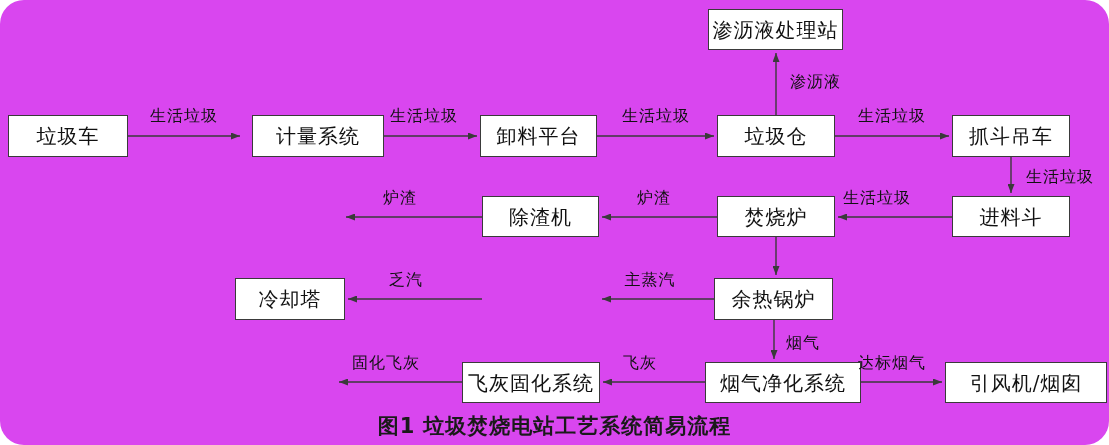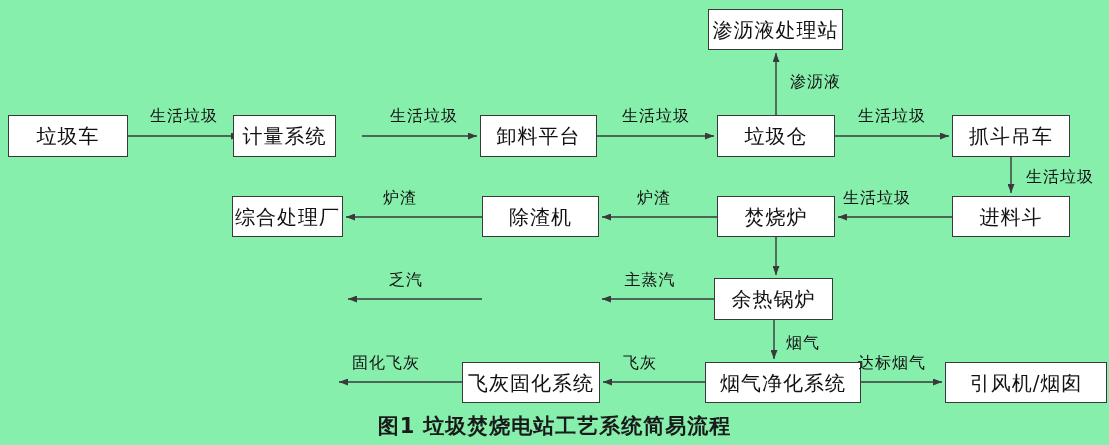--- a/index.html
+++ b/index.html
@@ -1,18 +1,18 @@
 <!DOCTYPE html>
 <html><head>
 <meta charset="utf-8">
 <style>
   html,body{margin:0;padding:0;background:#ffffff;}
   .stage{
-    position:relative;width:1109px;height:445px;background:#86efac;overflow:hidden;
-    font-family:"DejaVu Serif","Liberation Serif",serif;color:#111111;
+    position:relative;width:1109px;height:445px;background:#d946ef;overflow:hidden;
+    font-family:"DejaVu Serif","Liberation Serif",serif;color:#111111;border-radius:24px;
   }
   .stage svg{position:absolute;left:0;top:0;}
   .node{
     position:absolute;box-sizing:border-box;border:1.4px solid #3a3a3a;background:#ffffff;
     display:flex;align-items:center;justify-content:center;
     font-size:20px;line-height:1;white-space:nowrap;letter-spacing:1px;
   }
   .elabel{
     position:absolute;font-size:16px;line-height:1;white-space:nowrap;letter-spacing:1px;
   }
@@ -52,30 +52,30 @@
       <line x1="774" y1="320" x2="774" y2="359" marker-end="url(#ah)"></line>
       <line x1="705" y1="382" x2="603" y2="382" marker-end="url(#ah)"></line>
       <line x1="462" y1="382" x2="339" y2="382" marker-end="url(#ah)"></line>
       <line x1="843" y1="382" x2="942" y2="382" marker-end="url(#ah)"></line>
     </g>
   </svg>
 
   <div class="node" style="left:708px;top:9px;width:135px;height:41px">渗沥液处理站</div>
 
   <div class="node" style="left:8px;top:115px;width:120px;height:42px">垃圾车</div>
-  <div class="node" style="left:233px;top:115px;width:103px;height:42px">计量系统</div>
+  <div class="node" style="left:252px;top:115px;width:132px;height:42px">计量系统</div>
   <div class="node" style="left:480px;top:115px;width:117px;height:42px">卸料平台</div>
   <div class="node" style="left:717px;top:115px;width:118px;height:42px">垃圾仓</div>
   <div class="node" style="left:952px;top:115px;width:118px;height:42px">抓斗吊车</div>
 
-  <div class="node" style="left:232px;top:196px;width:111px;height:41px">综合处理厂</div>
   <div class="node" style="left:482px;top:196px;width:117px;height:41px">除渣机</div>
   <div class="node" style="left:717px;top:196px;width:118px;height:41px">焚烧炉</div>
   <div class="node" style="left:952px;top:196px;width:118px;height:41px">进料斗</div>
 
+  <div class="node" style="left:235px;top:278px;width:110px;height:42px">冷却塔</div>
   <div class="node" style="left:714px;top:278px;width:119px;height:42px">余热锅炉</div>
 
   <div class="node" style="left:462px;top:362px;width:138px;height:41px">飞灰固化系统</div>
   <div class="node" style="left:705px;top:362px;width:156px;height:41px">烟气净化系统</div>
   <div class="node" style="left:945px;top:362px;width:162px;height:41px">引风机/烟囱</div>
 
   <span class="elabel c" style="left:184px;top:116px">生活垃圾</span>
   <span class="elabel c" style="left:424px;top:116px">生活垃圾</span>
   <span class="elabel c" style="left:656px;top:116px">生活垃圾</span>
   <span class="elabel c" style="left:892px;top:116px">生活垃圾</span>

